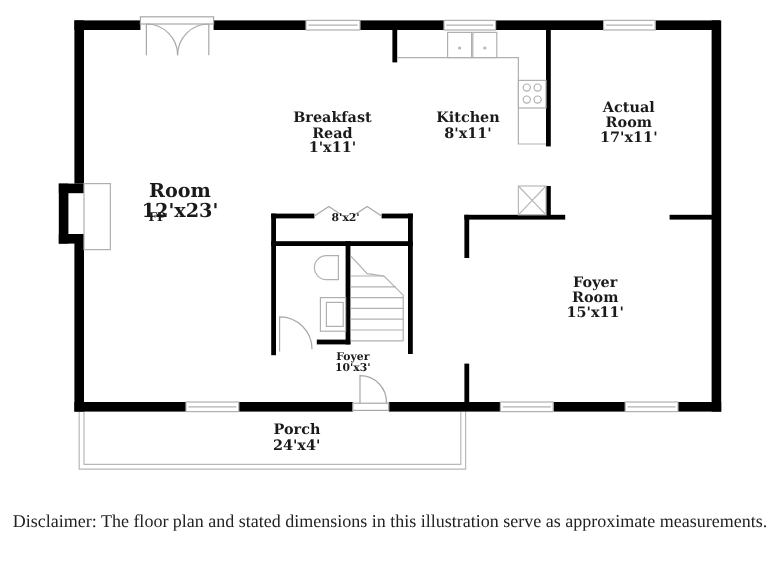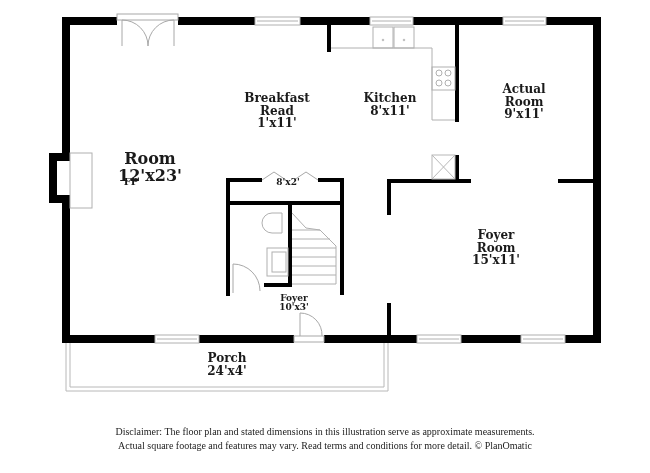--- a/index.html
+++ b/index.html
@@ -2,21 +2,21 @@
 <html><head>
 <meta charset="utf-8">
 <style>
   html, body { margin:0; padding:0; background:#ffffff; }
   body { width:650px; height:473px; position:relative; overflow:hidden; font-family:"DejaVu Serif", serif; }
   svg { position:absolute; left:0; top:0; }
   .label { position:absolute; text-align:center; color:#1a1a1a; font-family:"DejaVu Serif", serif; font-weight:bold; line-height:1.05; }
   .room-big { font-size:16px; }
   .room-med { font-size:12px; }
   .room-small { font-size:9px; }
-  .disclaimer { position:absolute; left:0; width:650px; text-align:center; font-family:"Liberation Serif", serif; font-size:10px; color:#222; line-height:1.35; }
+  .disclaimer { position:absolute; left:0; width:650px; text-align:center; font-family:"Liberation Serif", serif; font-size:15px; color:#222; line-height:1.35; }
 </style>
 </head>
 <body>
 
 <svg width="650" height="473" viewBox="0 0 650 473">
 
   <g fill="none" stroke="#b8b8b8" stroke-width="1">
     <path d="M66 343 L66 391 L388 391 L388 343"></path>
     <path d="M70 343 L70 387 L384 387 L384 343"></path>
   </g>
@@ -143,41 +143,40 @@
 </div>
 
 <div class="label room-med" style="left:350px; top:92px; width:80px;">
   <div>Kitchen</div>
   <div>8'x11'</div>
 </div>
 
 <div class="label room-med" style="left:484px; top:83px; width:80px;">
   <div>Actual</div>
   <div>Room</div>
-  <div>9'x11'</div>
+  <div>17'x11'</div>
 </div>
 
 <div class="label room-med" style="left:456px; top:229px; width:80px;">
   <div>Foyer</div>
   <div>Room</div>
   <div>15'x11'</div>
 </div>
 
 <div class="label room-small" style="left:264px; top:294px; width:60px;">
   <div>Foyer</div>
   <div>10'x3'</div>
 </div>
 
 <div class="label room-small" style="left:258px; top:178px; width:60px;">
   <div>8'x2'</div>
 </div>
 
-<div class="label room-med" style="left:187px; top:352px; width:80px;">
+<div class="label room-med" style="left:187px; top:352px; width:80px;text-align:right;">
   <div>Porch</div>
   <div>24'x4'</div>
 </div>
 
 <div class="label room-small" style="left:71px; top:177px; width:32px; font-size:10px;padding-left:44px;">FP</div>
 
 <div class="disclaimer" style="top:425px;">
   <div>Disclaimer: The floor plan and stated dimensions in this illustration serve as approximate measurements.</div>
-  <div>Actual square footage and features may vary. Read terms and conditions for more detail. © PlanOmatic</div>
 </div>
 
 </body></html>

